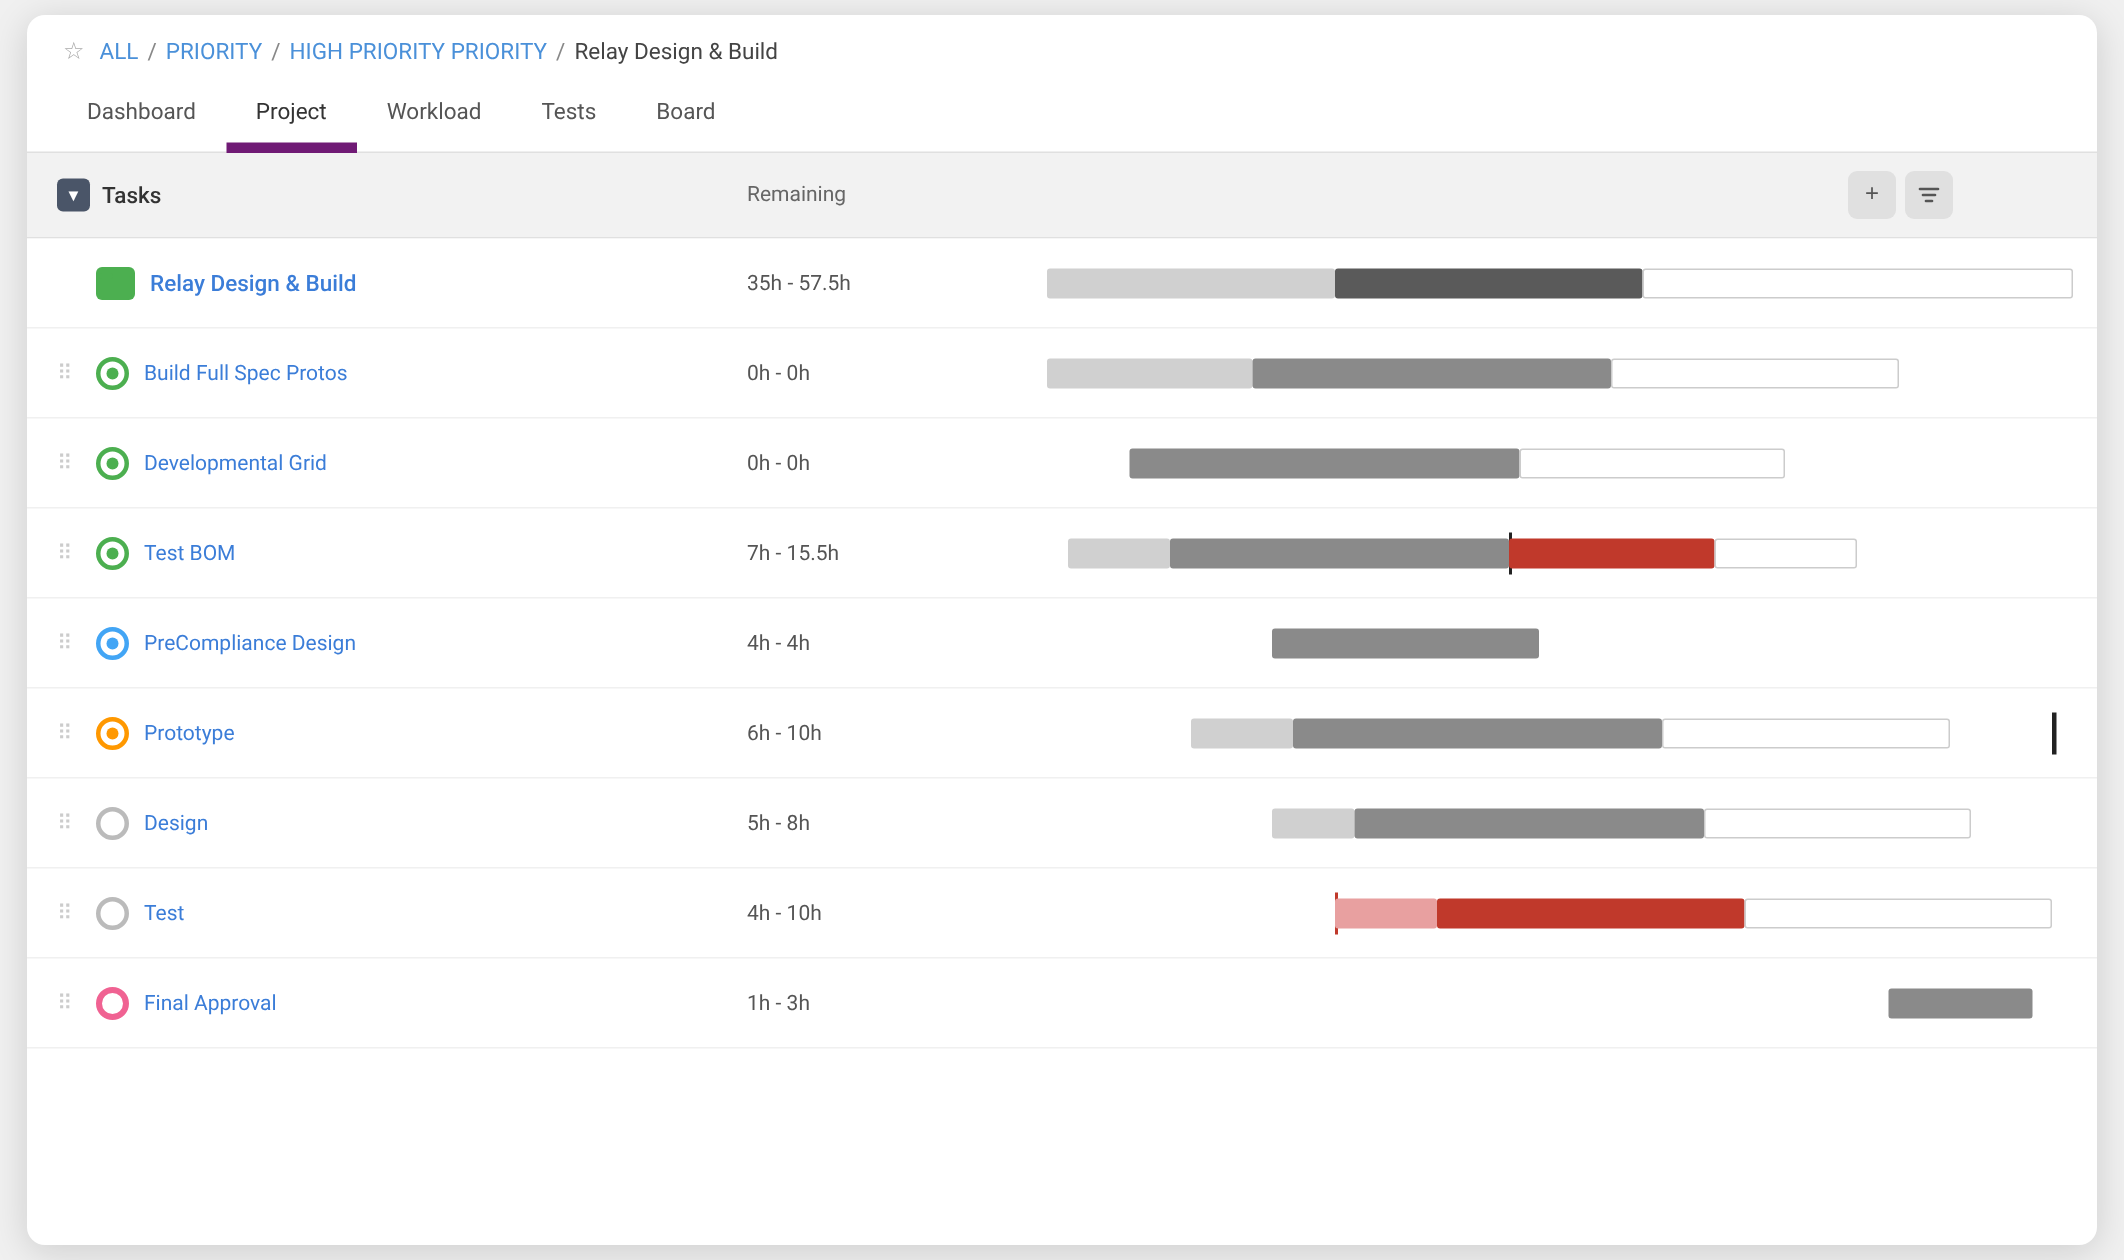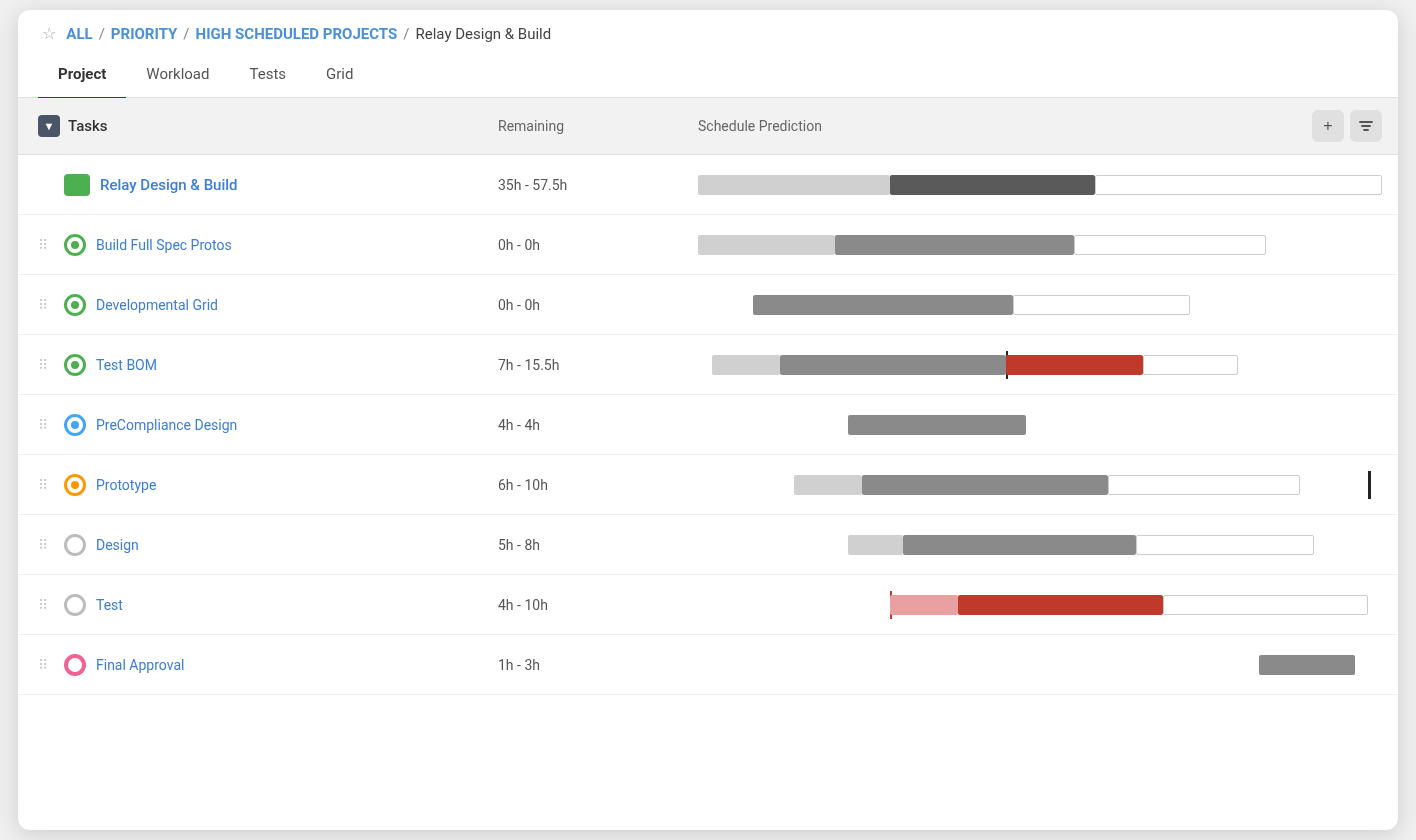--- a/index.html
+++ b/index.html
@@ -29,21 +29,20 @@
     }
     .breadcrumb-star {
       color: #aaa;
       font-size: 16px;
       margin-right: 4px;
     }
     .breadcrumb-link {
       color: #4a90d9;
       cursor: pointer;
       text-decoration: none;
-      font-weight: bold;
     }
     .breadcrumb-sep {
       color: #888;
     }
     .breadcrumb-current {
       color: #444;
     }
     
     .nav-tabs {
       display: flex;
@@ -55,22 +54,22 @@
       padding: 12px 20px;
       font-size: 15px;
       color: #555;
       cursor: pointer;
       border-bottom: 3px solid transparent;
       margin-bottom: -1px;
       white-space: nowrap;
     }
     .nav-tab.active {
       color: #333;
-      border-bottom: 1px solid #701a75;
-      font-weight: 700;
+      border-bottom: 7px solid #701a75;
+      font-weight: 400;
     }
     
     .table-area {
       padding: 0;
     }
     
     .table-header {
       display: grid;
       grid-template-columns: 460px 200px 1fr 80px;
       align-items: center;
@@ -274,41 +273,41 @@
 <body>
 
 <div class="window">
 
   <div class="breadcrumb">
     <span class="breadcrumb-star">☆</span>
     <a class="breadcrumb-link">ALL</a>
     <span class="breadcrumb-sep">/</span>
     <a class="breadcrumb-link">PRIORITY</a>
     <span class="breadcrumb-sep">/</span>
-    <a class="breadcrumb-link">HIGH SCHEDULED PROJECTS</a>
+    <a class="breadcrumb-link">HIGH PRIORITY PRIORITY</a>
     <span class="breadcrumb-sep">/</span>
     <span class="breadcrumb-current">Relay Design &amp; Build</span>
   </div>
 
   <div class="nav-tabs">
+    <div class="nav-tab">Dashboard</div>
     <div class="nav-tab active">Project</div>
     <div class="nav-tab">Workload</div>
     <div class="nav-tab">Tests</div>
-    <div class="nav-tab">Grid</div>
+    <div class="nav-tab">Board</div>
   </div>
 
   <div class="table-area">
 
     <div class="table-header">
       <div class="col-tasks">
         <div class="col-tasks-icon">▼</div>
         <span>Tasks</span>
       </div>
       <div class="col-header">Remaining</div>
-      <div class="col-header">Schedule Prediction</div>
       <div class="col-actions">
         <button class="action-btn">+</button>
         <button class="action-btn">
           <svg width="16" height="16" viewBox="0 0 16 16" fill="none">
             <path d="M2 4h12M4 8h8M6 12h4" stroke="#555" stroke-width="1.8" stroke-linecap="round"></path>
           </svg>
         </button>
       </div>
     </div>
 

